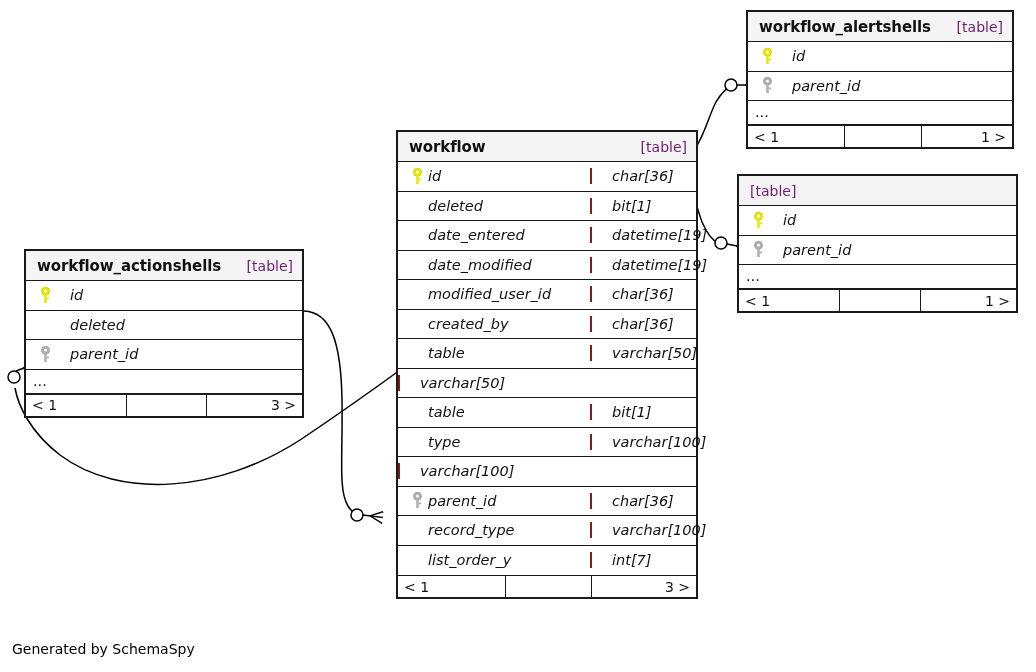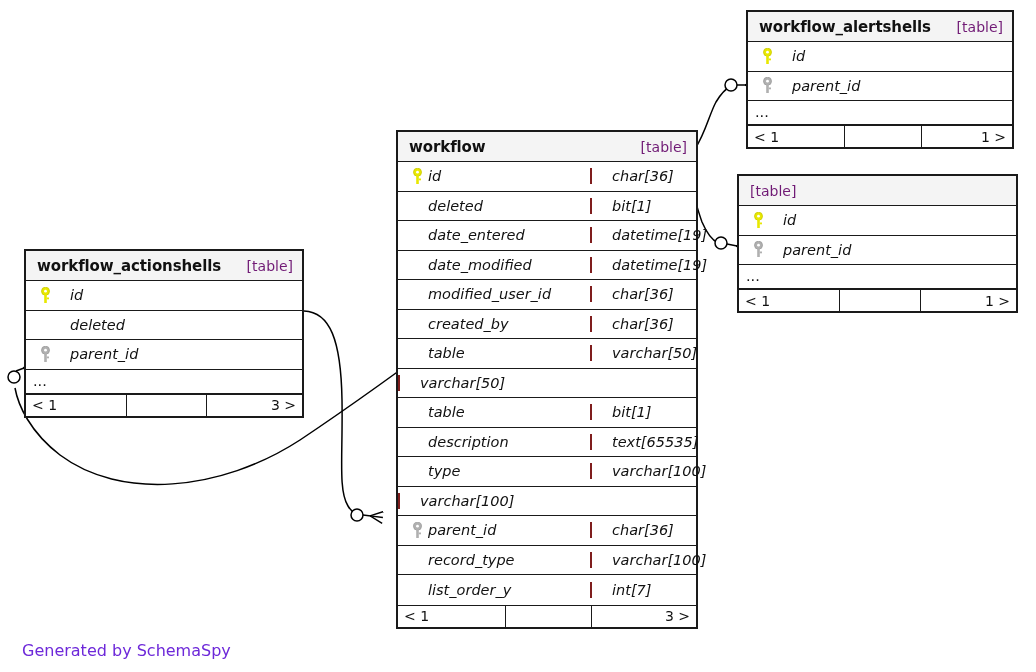--- a/index.html
+++ b/index.html
@@ -174,24 +174,24 @@
 
   #tbl-triggershells {
     left: 737px; top: 174px; width: 281px;
   }
   #tbl-triggershells .tbl-footer .foot-prev { width: 100px; }
   #tbl-triggershells .tbl-footer .foot-mid  { width: 82px; }
   #tbl-triggershells .tbl-footer .foot-next { flex: 1 1 auto; }
 
   .caption {
     position: absolute;
-    left: 22px;
+    left: 12px;
     top: 641px;
-    font-size: 16px;
-    color: #6d28d9;
+    font-size: 14px;
+    color: #000000;
     z-index: 2;
   }
 </style>
 </head>
 <body>
 
 <div id="canvas">
 
   <svg id="edges" viewBox="0 0 1036 672" width="1036" height="672">
     <defs>
@@ -319,29 +319,20 @@
       <div class="row">
         <div class="cell-name">
           <span class="indent"></span>
           <span class="col-name-txt">table</span>
         </div>
         <div class="cell-type">
           <span class="col-type-txt">bit[1]</span>
         </div>
       </div>
 
-      <div class="row">
-        <div class="cell-name">
-          <span class="indent"></span>
-          <span class="col-name-txt">description</span>
-        </div>
-        <div class="cell-type">
-          <span class="col-type-txt">text[65535]</span>
-        </div>
-      </div>
 
       <div class="row">
         <div class="cell-name">
           <span class="indent"></span>
           <span class="col-name-txt">type</span>
         </div>
         <div class="cell-type">
           <span class="col-type-txt">varchar[100]</span>
         </div>
       </div>

